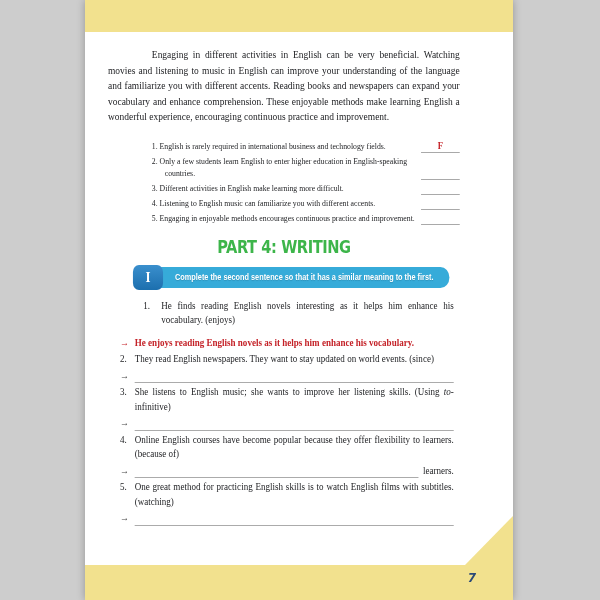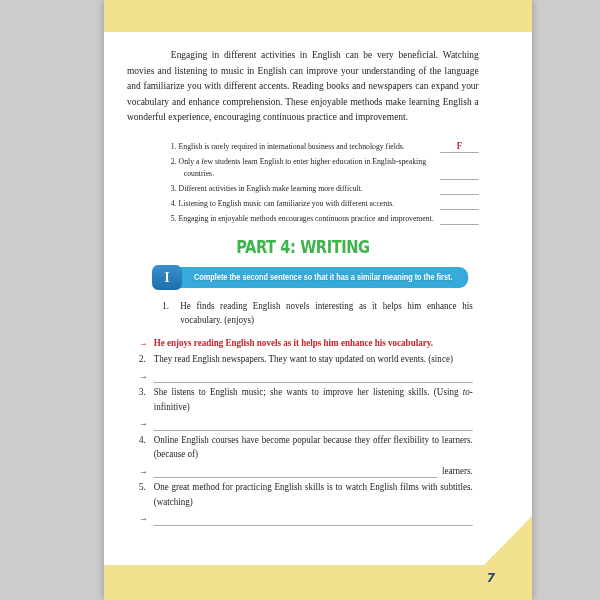--- a/index.html
+++ b/index.html
@@ -3,21 +3,21 @@
 <meta charset="utf-8">
 <style>
   html,body{margin:0;padding:0;}
   body{
     width:600px;height:600px;position:relative;
     background:#cdcdcd;overflow:hidden;
     font-family:"Liberation Serif", serif;
   }
   .page{
     position:absolute;left:85px;top:0;width:428px;height:600px;
-    background:#ffffff;box-shadow:0 0 8px rgba(0,0,0,.28);margin-left:19px;
+    background:#ffffff;box-shadow:0 0 8px rgba(0,0,0,.28);
   }
   .band-top{position:absolute;left:0;top:0;width:100%;height:32px;background:#f2e18e;}
   .band-bottom{position:absolute;left:0;bottom:0;width:100%;height:35px;background:#f2e18e;}
   .corner-triangle{
     position:absolute;right:0;bottom:35px;width:48px;height:49px;background:#f2e18e;
     clip-path:polygon(100% 0,100% 100%,0 100%);
   }
   .page-number{
     position:absolute;right:37px;bottom:15px;
     font-family:"DejaVu Sans",sans-serif;font-weight:bold;font-style:italic;

